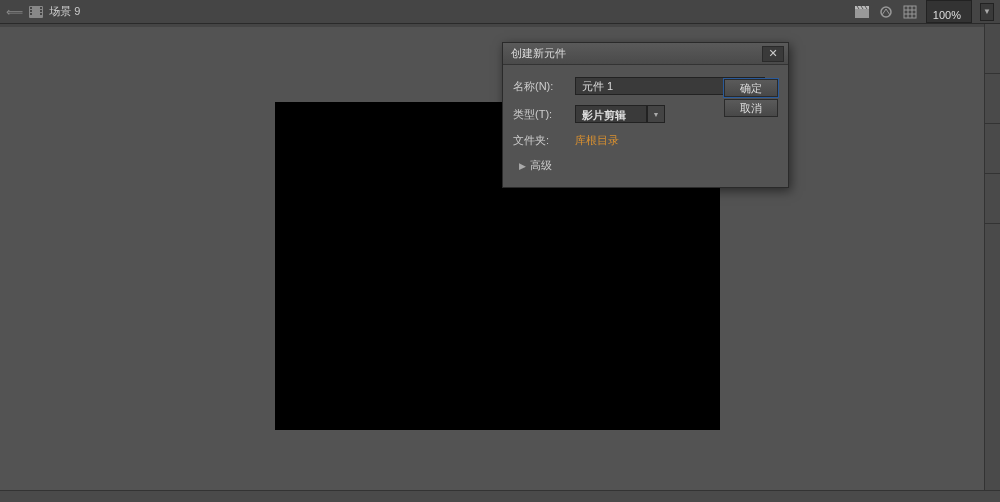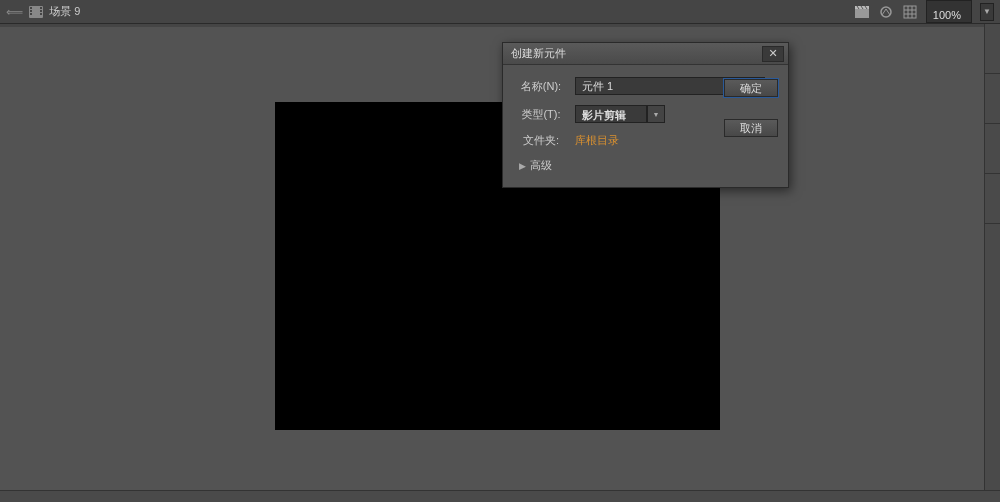--- a/index.html
+++ b/index.html
@@ -19,30 +19,30 @@
     .side-panel-right { position: absolute; right: 0; top: 0; width: 16px; height: 100%; background: #4a4a4a; border-left: 1px solid #333; }
     .side-tick { height: 50px; border-bottom: 1px solid #333; }
     
     .stage { position: absolute; left: 275px; top: 78px; width: 445px; height: 328px; background: #000; }
     
     .dialog { position: absolute; left: 502px; top: 18px; width: 287px; background: #535353; border: 1px solid #2a2a2a; box-shadow: 2px 3px 10px rgba(0,0,0,0.5); }
     .dialog-title-bar { height: 22px; background: linear-gradient(#5a5a5a, #4a4a4a); display: flex; align-items: center; padding: 0 4px 0 8px; color: #ddd; font-size: 11px; border-bottom: 1px solid #333; }
     .dialog-close { margin-left: auto; width: 22px; height: 16px; background: #3a3a3a; display: flex; align-items: center; justify-content: center; color: #ccc; font-size: 11px; cursor: pointer; border: 1px solid #2a2a2a; }
     .dialog-body { padding: 12px 10px 14px 10px; }
     .form-row { display: flex; align-items: center; margin-bottom: 10px; font-size: 11px; color: #ccc; }
-    .form-label { width: 62px; text-align: center; padding-right: 6px; }
+    .form-label { width: 62px; text-align: left; padding-right: 6px; }
     .text-input { background: #3a3a3a; border: 1px solid #222; color: #ddd; padding: 2px 6px; font-size: 11px; height: 18px; width: 190px; }
     .dropdown { display: flex; align-items: center; }
     .dropdown-field { background: #3a3a3a; border: 1px solid #222; color: #ddd; padding: 2px 6px; font-size: 11px; height: 18px; width: 72px; font-weight: bold; }
     .dropdown-btn { width: 18px; height: 18px; background: #444; border: 1px solid #222; display: flex; align-items: center; justify-content: center; color: #aaa; font-size: 7px; cursor: pointer; }
     .link-text { color: #d89030; font-size: 11px; cursor: pointer; }
     .expand-row { display: flex; align-items: center; gap: 4px; color: #ccc; font-size: 11px; margin-top: 4px; padding-left: 6px; cursor: pointer; }
     .expand-arrow { font-size: 9px; color: #aaa; }
     
-    .dialog-buttons { position: absolute; right: 10px; top: 36px; display: flex; flex-direction: column; gap: 22px; }
+    .dialog-buttons { position: absolute; right: 10px; top: 36px; display: flex; flex-direction: column; gap: 2px; }
     .dlg-btn { width: 54px; height: 18px; background: linear-gradient(#5a5a5a, #484848); border: 1px solid #2a2a2a; color: #ddd; font-size: 11px; cursor: pointer; display: flex; align-items: center; justify-content: center; }
     .dlg-btn.primary { box-shadow: 0 0 0 1px #2a5a9a; }
     
     .bottom-bar { position: absolute; bottom: 0; left: 0; right: 0; height: 12px; background: #4a4a4a; border-top: 1px solid #333; }
   </style>
 </head>
 <body>
 
 <div class="top-bar">
   <div class="top-left">

